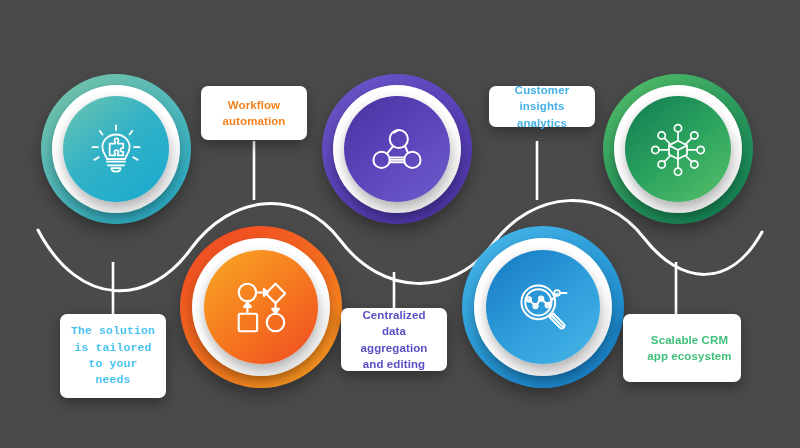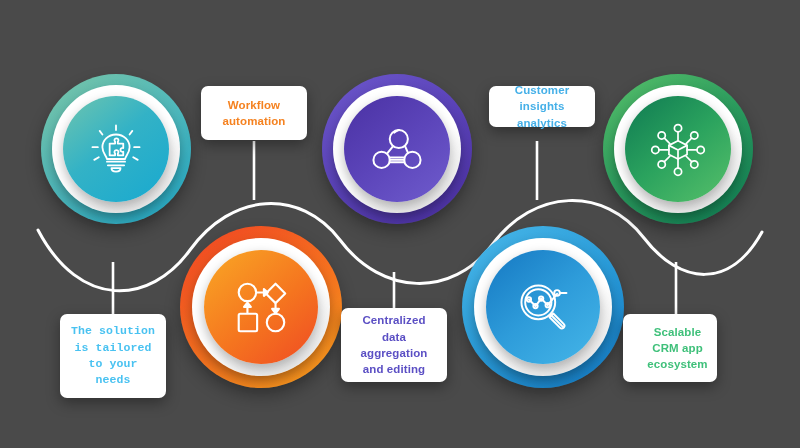--- a/index.html
+++ b/index.html
@@ -182,25 +182,25 @@
   </div>
 
   <div class="card" style="left:60px;top:314px;width:106px;height:84px;font-family:Liberation Mono, monospace;">
     <span style="color:#49c2f1;">The solution is tailored to your needs</span>
   </div>
 
   <div class="card" style="left:201px;top:86px;width:106px;height:54px;justify-content:center;">
     <span style="color:#f58220;">Workflow automation</span>
   </div>
 
-  <div class="card" style="left:341px;top:308px;width:106px;height:74px;">
+  <div class="card" style="left:341px;top:308px;width:106px;height:63px;">
     <span style="color:#5b4fc4;">Centralized data aggregation and editing</span>
   </div>
 
   <div class="card" style="left:489px;top:86px;width:106px;height:41px;">
     <span style="color:#45b0e8;">Customer insights analytics</span>
   </div>
 
-  <div class="card" style="left:623px;top:314px;width:94px;height:68px;padding-left:23px;">
+  <div class="card" style="left:623px;top:314px;width:118px;height:68px;padding-left:23px;">
     <span style="color:#3fc07a;">Scalable CRM app ecosystem</span>
   </div>
 
 </div>
 
 </body></html>

